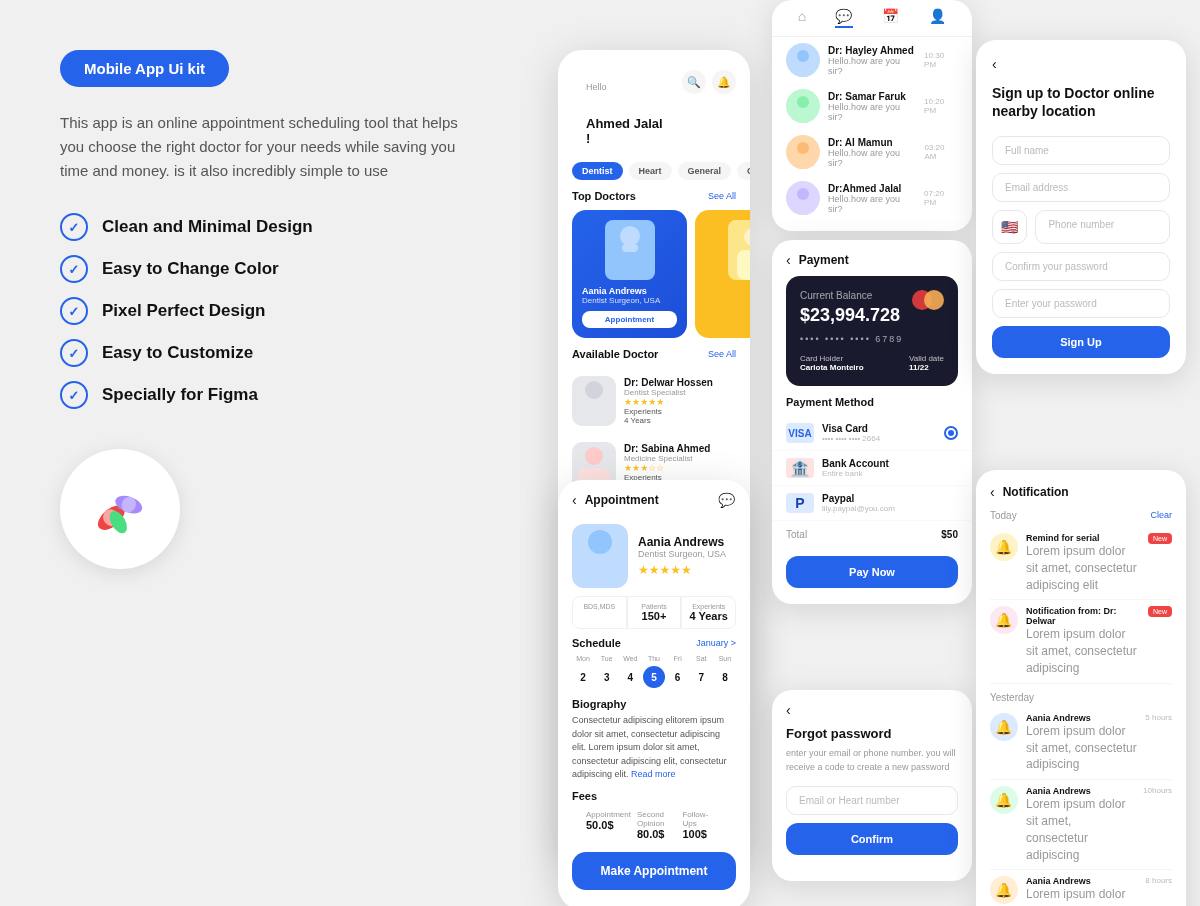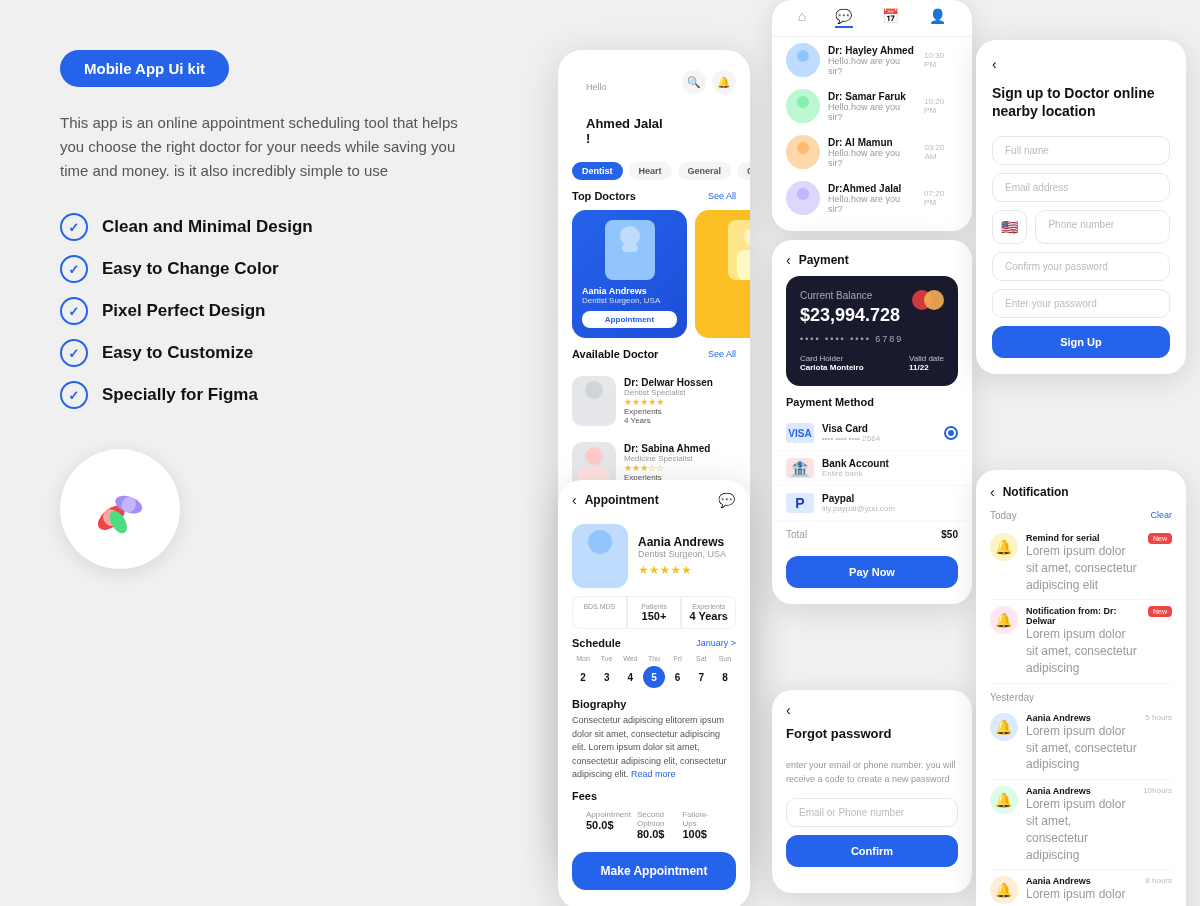--- a/index.html
+++ b/index.html
@@ -655,24 +655,24 @@
   <div style="padding:0 14px;">
     <div class="blue-btn">Pay Now</div>
   </div>
 </div>
 
 <div class="phone-forgot">
   <div class="phone-top-bar">
     <span class="back-btn">‹</span>
   </div>
   <div style="padding:0 14px 10px;">
-    <div style="font-size:13px;font-weight:800;color:#111;margin-bottom:18px;">Forgot password</div>
+    <div style="font-size:13px;font-weight:800;color:#111;margin-bottom:6px;">Forgot password</div>
     <div style="font-size:9px;color:#999;line-height:1.5;margin-bottom:12px;">enter your email or phone number. you will receive a code to create a new password</div>
     <div class="input-field">
-      <span style="color:#bbb;">Email or Phone number</span>
+      <span style="color:#bbb;">Email or Heart number</span>
     </div>
     <div class="blue-btn">Confirm</div>
   </div>
 </div>
 
 <div class="phone-signup">
   <div style="display:flex;align-items:center;margin-bottom:12px;">
     <span style="font-size:14px;color:#111;margin-right:8px;">‹</span>
   </div>
   <div style="font-size:14px;font-weight:800;color:#111;margin-bottom:16px;line-height:1.3;">Sign up to Doctor online nearby location</div>

